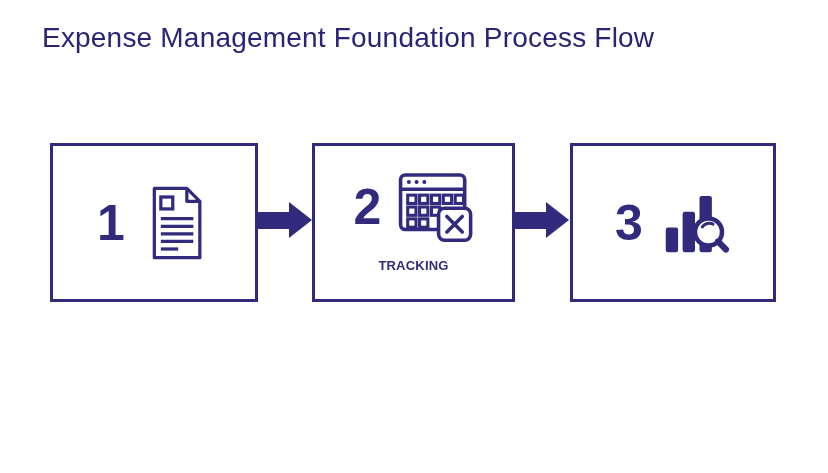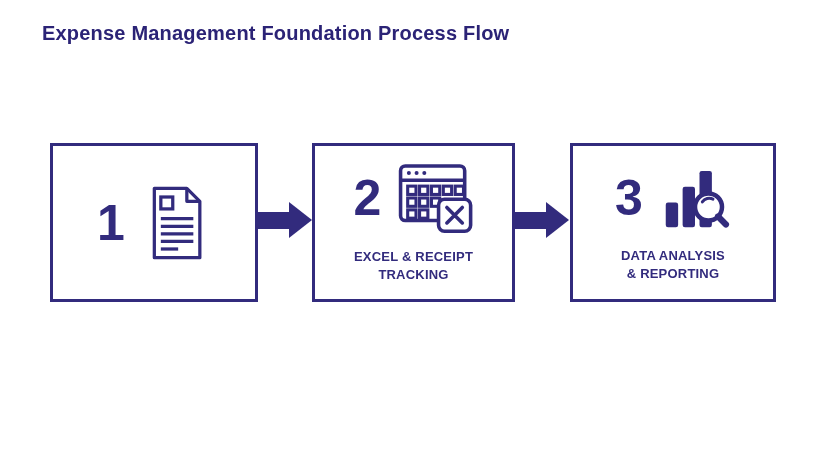--- a/index.html
+++ b/index.html
@@ -6,21 +6,21 @@
   .canvas{
     position:relative;
     width:828px;height:473px;
     background:#ffffff;
     overflow:hidden;
     font-family:"Liberation Sans","DejaVu Sans",sans-serif;
     color:var(--brand,#322b7d);
   }
   .title{
     position:absolute;left:42px;top:22px;
-    font-size:20px;font-weight:bold;
+    font-size:28px;font-weight:normal;
     color:var(--title,#2b2376);
     letter-spacing:.2px;
   }
   .box{
     position:absolute;top:143px;height:159px;
     border:3px solid var(--brand,#322b7d);
     box-sizing:border-box;background:#ffffff;
     display:flex;flex-direction:column;
     align-items:center;justify-content:center;
   }
@@ -95,21 +95,20 @@
           <rect x="19" y="31" width="7" height="7" stroke-width="2.6"></rect>
           <rect x="29" y="31" width="7" height="7" stroke-width="2.6"></rect>
           <rect x="9" y="41" width="7" height="7" stroke-width="2.6"></rect>
           <rect x="19" y="41" width="7" height="7" stroke-width="2.6"></rect>
           <rect x="35" y="32" width="27" height="27" rx="5" fill="#ffffff" stroke-width="3"></rect>
           <path d="M42 39 L55 52 M55 39 L42 52" stroke-width="3" stroke-linecap="round"></path>
         </svg>
       </span>
     </div>
     <div class="label">
-      <span>EXCEL &amp; RECEIPT</span>
       <span>TRACKING</span>
     </div>
   </div>
 
   <div class="arrow" style="left:515px;top:202px;">
     <div class="tail"></div>
     <div class="head"></div>
   </div>
 
   <div class="box" style="left:570px;width:206px;">
@@ -119,19 +118,15 @@
         <svg width="72" height="72" viewBox="0 0 64 64" fill="none">
           <rect x="6" y="36" width="11" height="22" rx="2" fill="currentColor"></rect>
           <rect x="21" y="22" width="11" height="36" rx="2" fill="currentColor"></rect>
           <rect x="36" y="8" width="11" height="50" rx="2" fill="currentColor"></rect>
           <circle cx="44" cy="40" r="12" fill="#ffffff" stroke="currentColor" stroke-width="4"></circle>
           <path d="M38.5 35.5 A7.5 7.5 0 0 1 48 33" stroke="currentColor" stroke-width="2.6" stroke-linecap="round"></path>
           <path d="M52.5 48.5 L59.5 55.5" stroke="currentColor" stroke-width="5.5" stroke-linecap="round"></path>
         </svg>
       </span>
     </div>
-    <div class="label">
-      <span>DATA ANALYSIS</span>
-      <span>&amp; REPORTING</span>
-    </div>
   </div>
 
 </div>
 
 </body></html>

